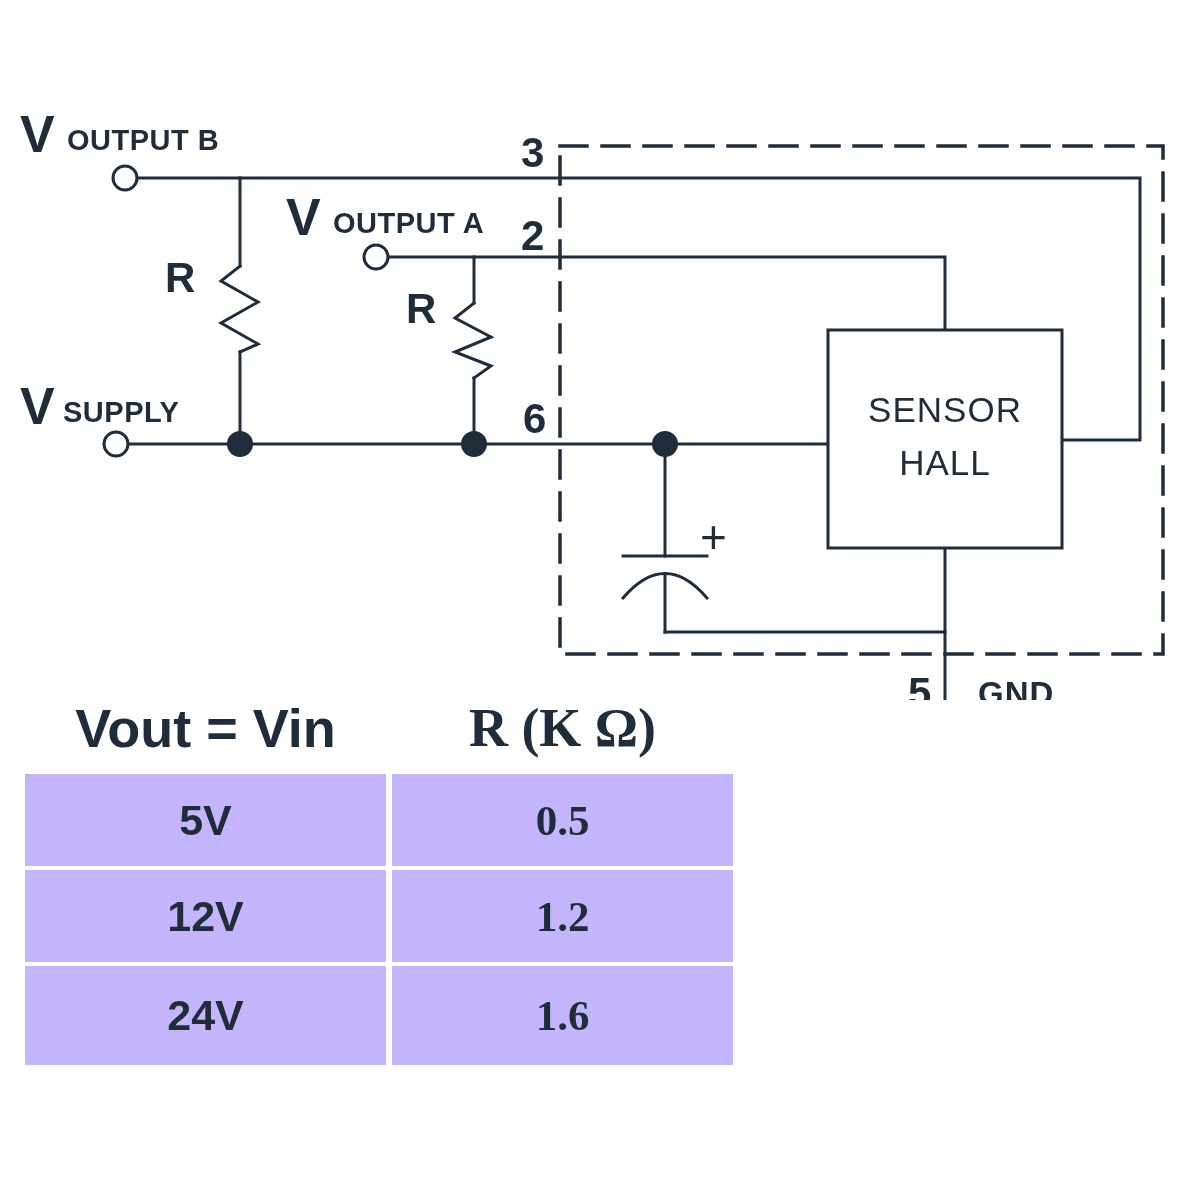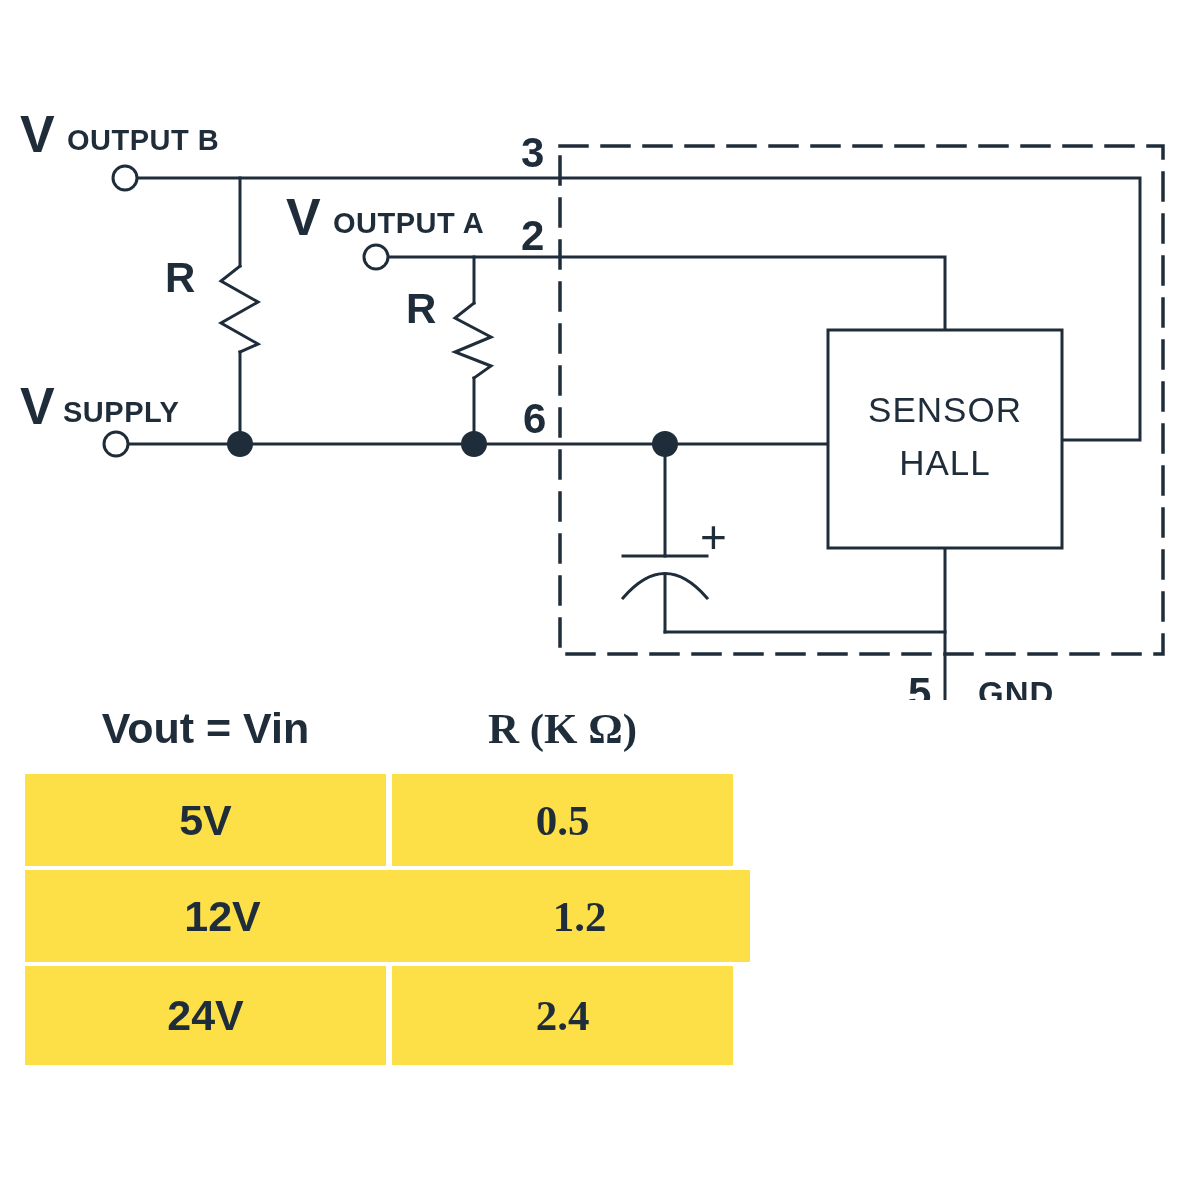--- a/index.html
+++ b/index.html
@@ -11,30 +11,30 @@
   svg text{fill:#1f2d3a;}
   .v-big{font-size:52px;font-weight:bold;}
   .sub-label{font-size:29px;font-weight:bold;letter-spacing:0.5px;}
   .pin-num{font-size:42px;font-weight:bold;}
   .r-label{font-size:42px;font-weight:bold;}
   .gnd-label{font-size:33px;font-weight:bold;letter-spacing:1px;}
   .sensor-label{font-size:35px;font-weight:normal;letter-spacing:1px;}
   .plus-sign{font-size:46px;font-weight:normal;}
   .tbl-header{
     position:absolute;display:flex;align-items:center;justify-content:center;
-    font-size:43px;font-weight:bold;color:#1f2d3a;height:56px;top:700px;
+    font-size:54px;font-weight:bold;color:#1f2d3a;height:56px;top:700px;
   }
   .tbl-cell{
     position:absolute;display:flex;align-items:center;justify-content:center;
-    background:#fde047;font-size:43px;font-weight:bold;color:#1f2d3a;
+    background:#c4b5fd;font-size:43px;font-weight:bold;color:#1f2d3a;
   }
   .c1{left:25px;width:361px;}
   .c2{left:392px;width:341px;font-family:Liberation Serif, serif;}
   .r1{top:774px;height:92px;}
-  .r2{top:870px;height:92px;padding-left:17px;}
+  .r2{top:870px;height:92px;}
   .r3{top:966px;height:99px;}
 </style>
 </head>
 <body>
 
 <div id="canvas">
 
   <svg id="schematic" width="1183" height="700" viewBox="0 0 1183 700" fill="none" stroke-linecap="square">
 
     <rect x="560" y="146" width="603" height="508" stroke="#1f2d3a" stroke-width="3.5" stroke-dasharray="27 15" fill="none"></rect>
@@ -108,16 +108,16 @@
     <div class="tbl-header c1">Vout = Vin</div>
     <div class="tbl-header c2">R (K Ω)</div>
 
     <div class="tbl-cell c1 r1">5V</div>
     <div class="tbl-cell c2 r1">0.5</div>
 
     <div class="tbl-cell c1 r2">12V</div>
     <div class="tbl-cell c2 r2">1.2</div>
 
     <div class="tbl-cell c1 r3">24V</div>
-    <div class="tbl-cell c2 r3">2.4</div>
+    <div class="tbl-cell c2 r3">1.6</div>
   </div>
 
 </div>
 
 </body></html>

